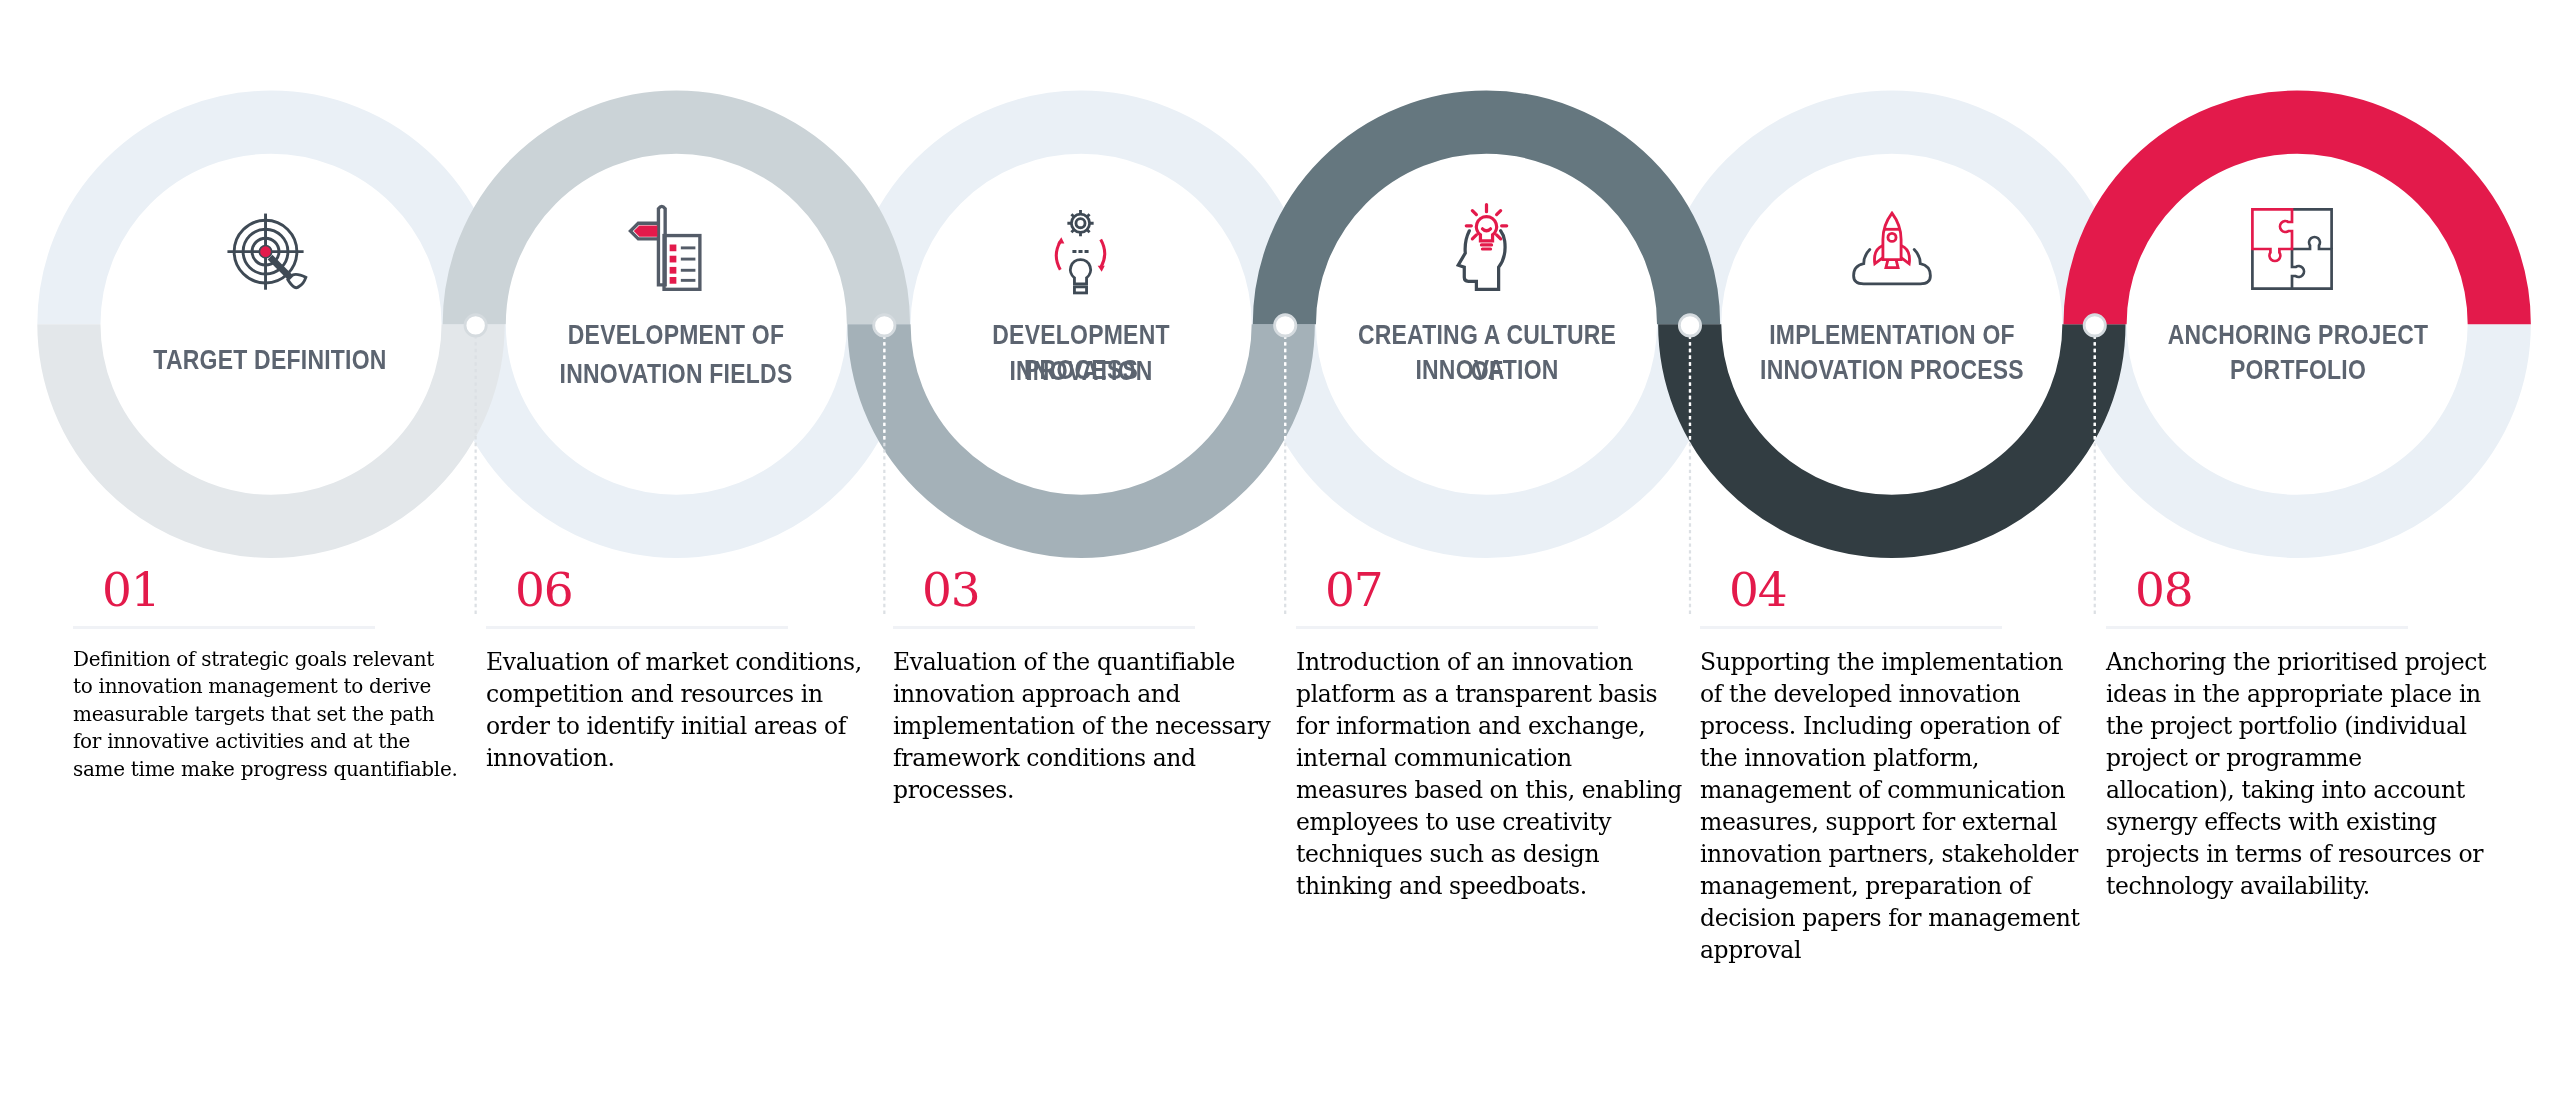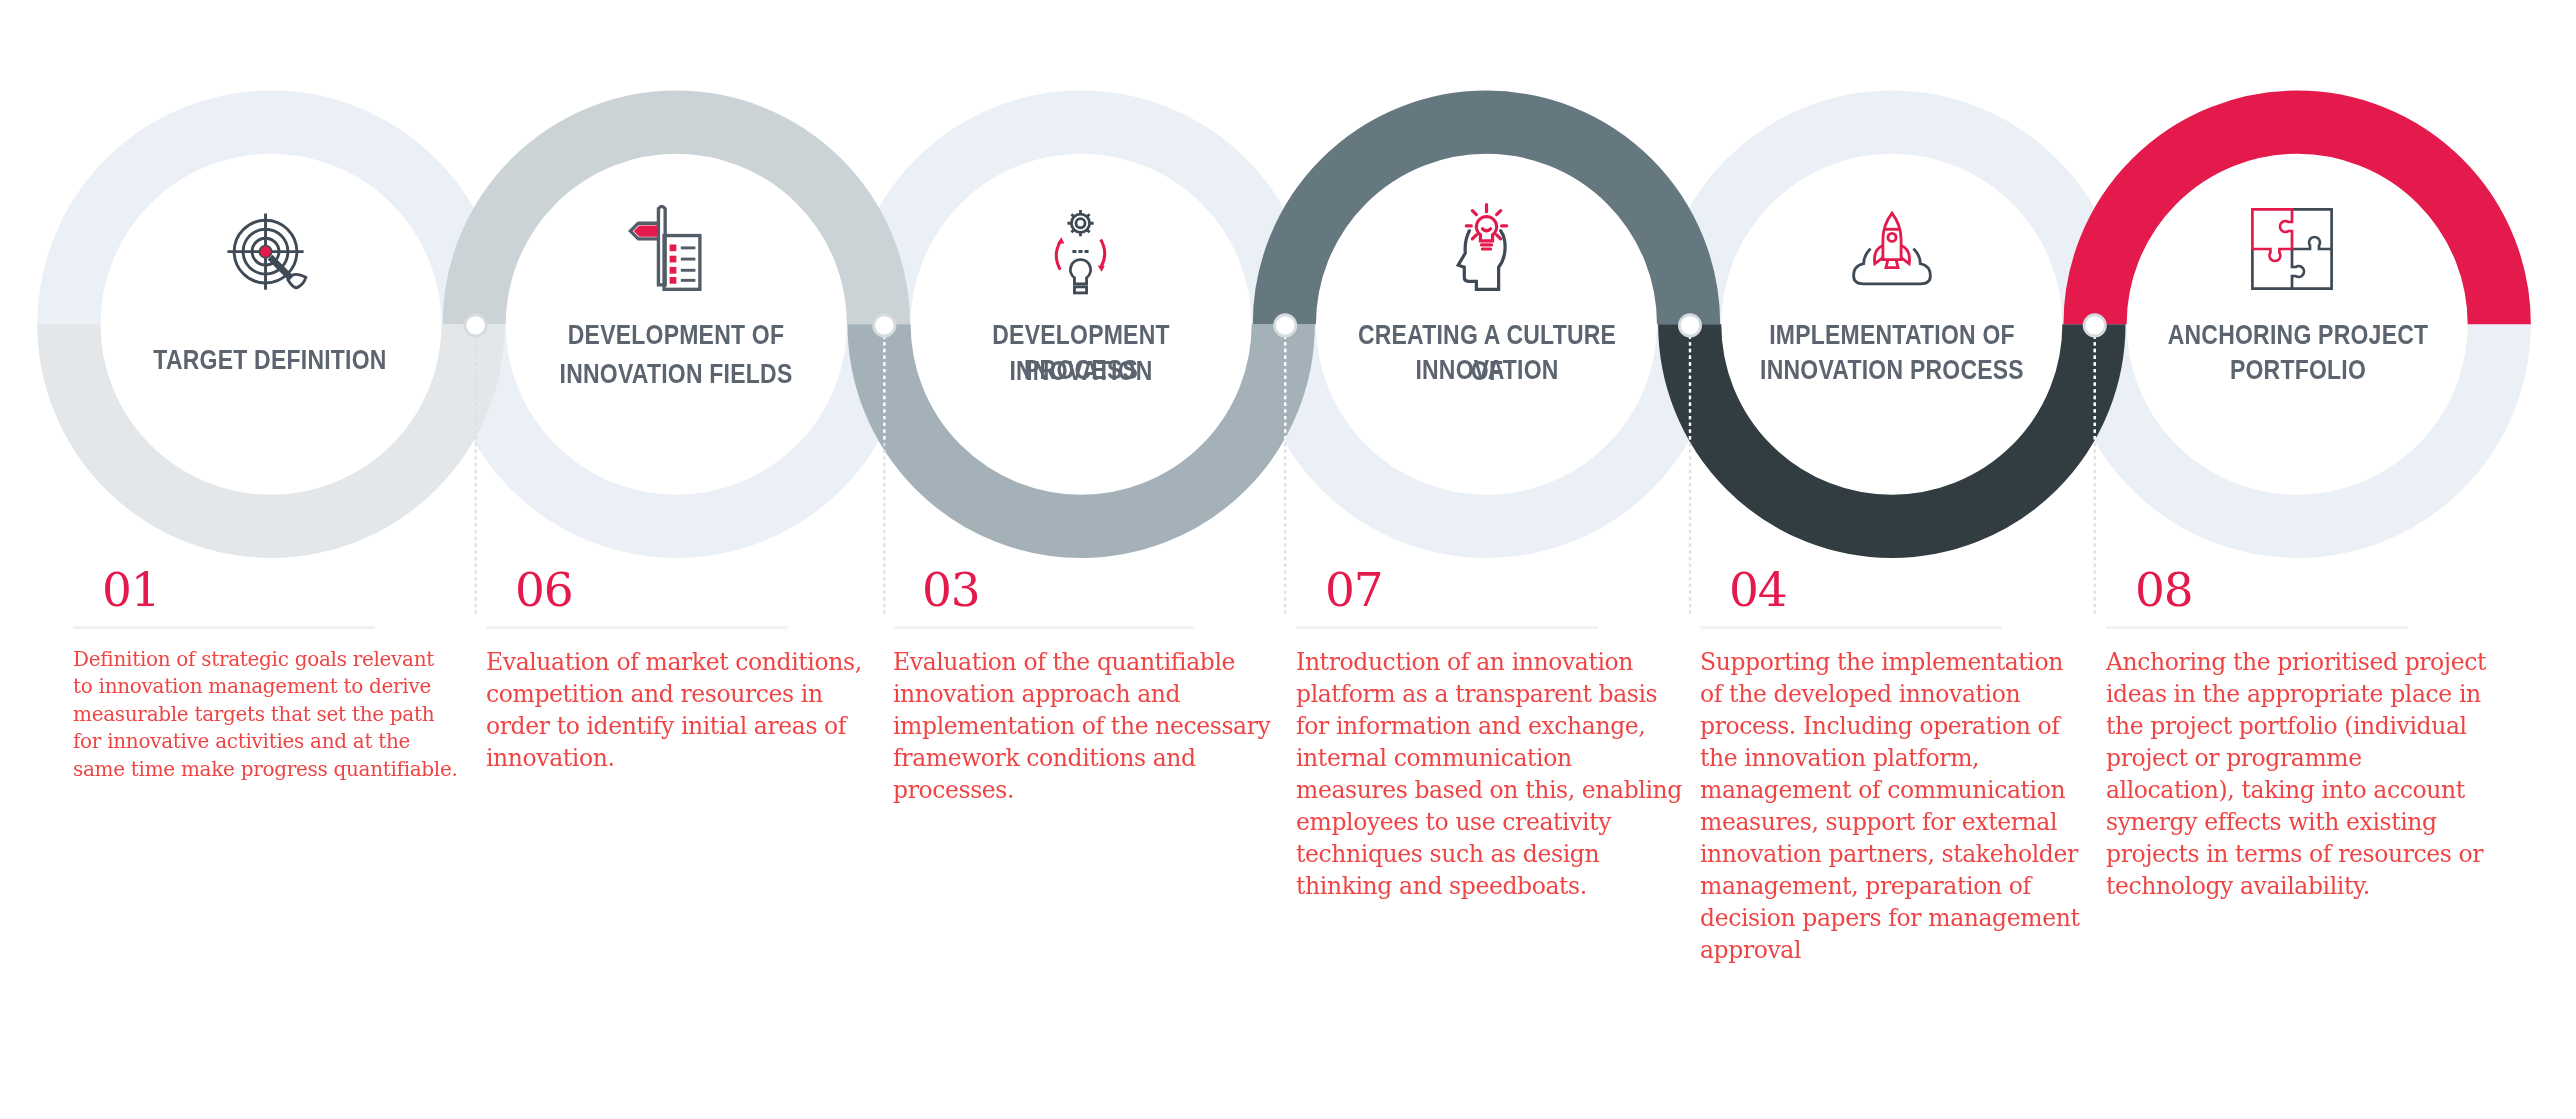--- a/index.html
+++ b/index.html
@@ -18,21 +18,21 @@
   .column { position: absolute; width: 386px; }
   .step-number {
     font-family: "DejaVu Serif", serif; font-size: 47px; line-height: 56px;
     color: #E31A4B; font-weight: normal; letter-spacing: -1.1px;
     position: absolute; left: 3px; top: 0; margin-left: 26px;
   }
   .divider { position: absolute; left: 0; top: 64px; width: 302px; height: 2.8px; background: #F0F2F6; }
   .step-desc {
     position: absolute; left: 0; top: 84px; width: 386px;
     font-family: "DejaVu Serif", serif; font-size: 23.5px; line-height: 32px;
-    color: #ef4444; letter-spacing: -0.4px;
+    color: #000000; letter-spacing: -0.4px;
   }
   .step-desc.small { font-size: 20px; line-height: 27.4px; letter-spacing: -0.3px; }
 </style>
 </head>
 <body>
 
 <div id="diagram">
 
   <svg class="rings" width="2576" height="615" viewBox="0 0 4604 1100">
 

